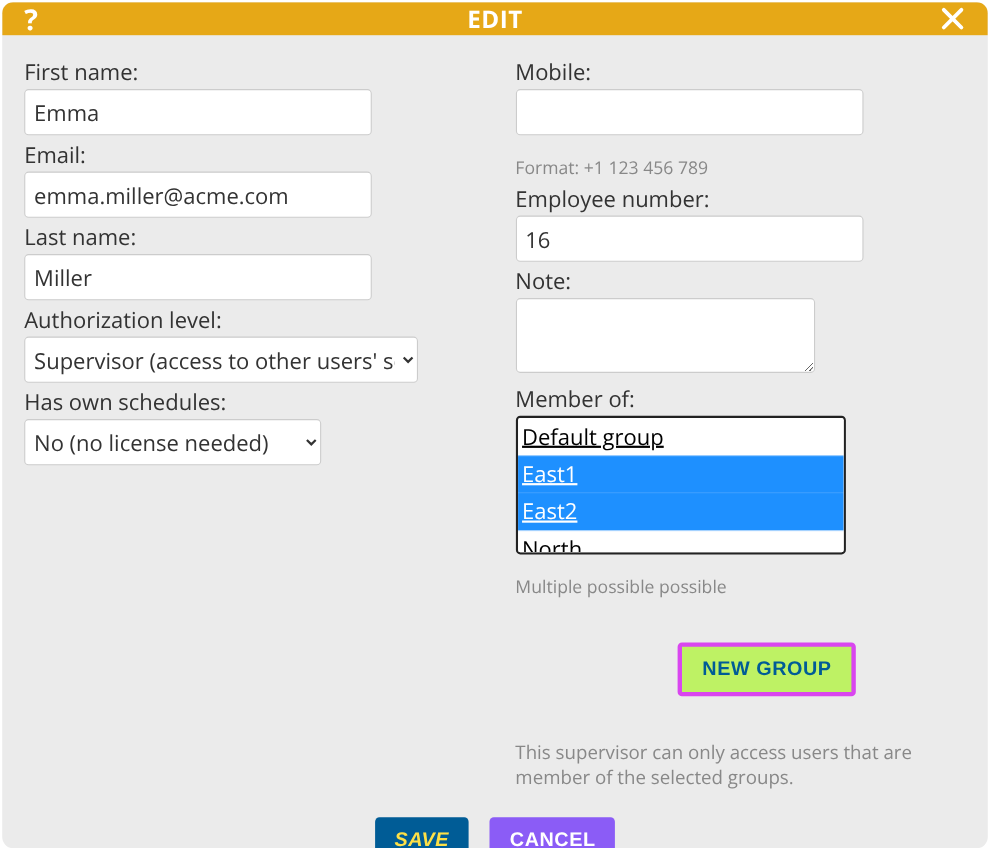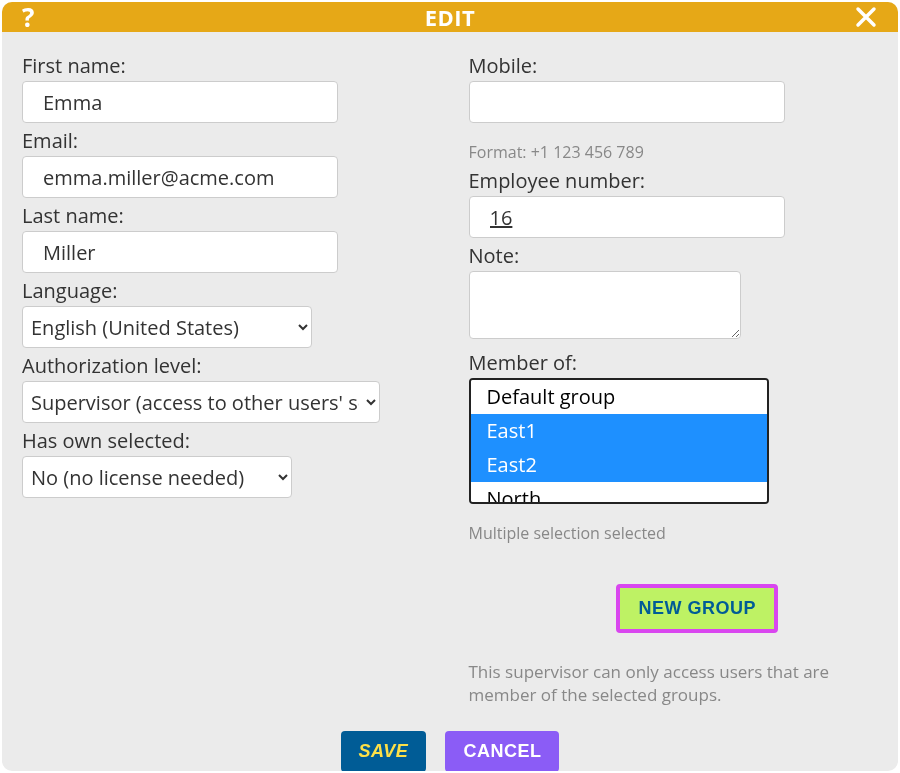--- a/index.html
+++ b/index.html
@@ -67,26 +67,26 @@
       margin-bottom: 2px;
       display: block;
     }
     input[type=text], select, textarea {
       font-family: inherit;
       font-size: 20px;
       color: #333;
       background: #fff;
       border: 1px solid #ccc;
       border-radius: 4px;
-      padding: 6px 20px;
+      padding: 6px 8px;
       height: 42px;
       line-height: 1.2;
     }
     input[type=text] { width: 316px; }
-    .col-right input[type=text] { width: 316px; text-decoration: underline; }
+    .col-right input[type=text] { width: 316px; }
     select {
       height: 42px;
       padding: 5px 4px;
     }
     textarea {
       width: 272px;
       height: 68px;
       resize: both;
     }
     .hint {
@@ -98,24 +98,25 @@
     .listbox {
       width: 300px;
       height: 126px;
       background: #fff;
       border: 2px solid #222;
       border-radius: 4px;
       overflow-y: scroll;
       font-size: 20px;
     }
     .listbox .opt {
-      padding: 2px 16px;
+      padding: 2px 4px;
       cursor: pointer;
       color: #000;
       line-height: 1.5;
+      text-decoration: underline;
     }
     .listbox .opt.selected {
       background: #1e90ff;
       color: #fff;
     }
     .btn-row {
       margin-top: 40px;
       text-align: right;
       padding-right: 100px;
     }
@@ -130,21 +131,21 @@
       border: none;
     }
     .btn-outline {
       background: #bef264;
       border: 4px solid #d946ef;
       color: #005c96;
     }
     .info-text {
       color: #888;
       font-size: 17px;
-      margin-top: 28px;
+      margin-top: 40px;
       line-height: 1.35;
       padding-right: 8px;
     }
     .footer {
       text-align: center;
       padding: 24px 0 28px 0;
     }
     .btn-primary {
       background: #005c96;
       color: #fde047;
@@ -192,36 +193,30 @@
       <div class="field">
         <span class="label">Email:</span>
         <input type="text" value="emma.miller@acme.com" style="">
       </div>
 
       <div class="field">
         <span class="label">Last name:</span>
         <input type="text" value="Miller" style="">
       </div>
 
-      <div class="field">
-        <span class="label">Language:</span>
-        <select style="width:290px">
-          <option>English (United States)</option>
-        </select>
-      </div>
 
       <div class="field">
         <span class="label">Authorization level:</span>
         <select style="width:358px">
           <option>Supervisor (access to other users' schedules)</option>
         </select>
       </div>
 
       <div class="field">
-        <span class="label">Has own selected:</span>
+        <span class="label">Has own schedules:</span>
         <select style="width:270px">
           <option>No (no license needed)</option>
         </select>
       </div>
 
     </div>
 
     <div class="col col-right">
 
       <div class="field">
@@ -241,21 +236,21 @@
       </div>
 
       <div class="field">
         <span class="label">Member of:</span>
         <div class="listbox" id="member-list">
             <div class="opt">Default group</div>
             <div class="opt selected">East1</div>
             <div class="opt selected">East2</div>
             <div class="opt">North</div>
           </div>
-        <div class="hint">Multiple selection selected</div>
+        <div class="hint">Multiple possible possible</div>
       </div>
 
       <div class="btn-row">
         <button class="btn btn-outline">NEW GROUP</button>
       </div>
 
       <div class="info-text">This supervisor can only access users that are member of the selected groups.</div>
 
     </div>
 

